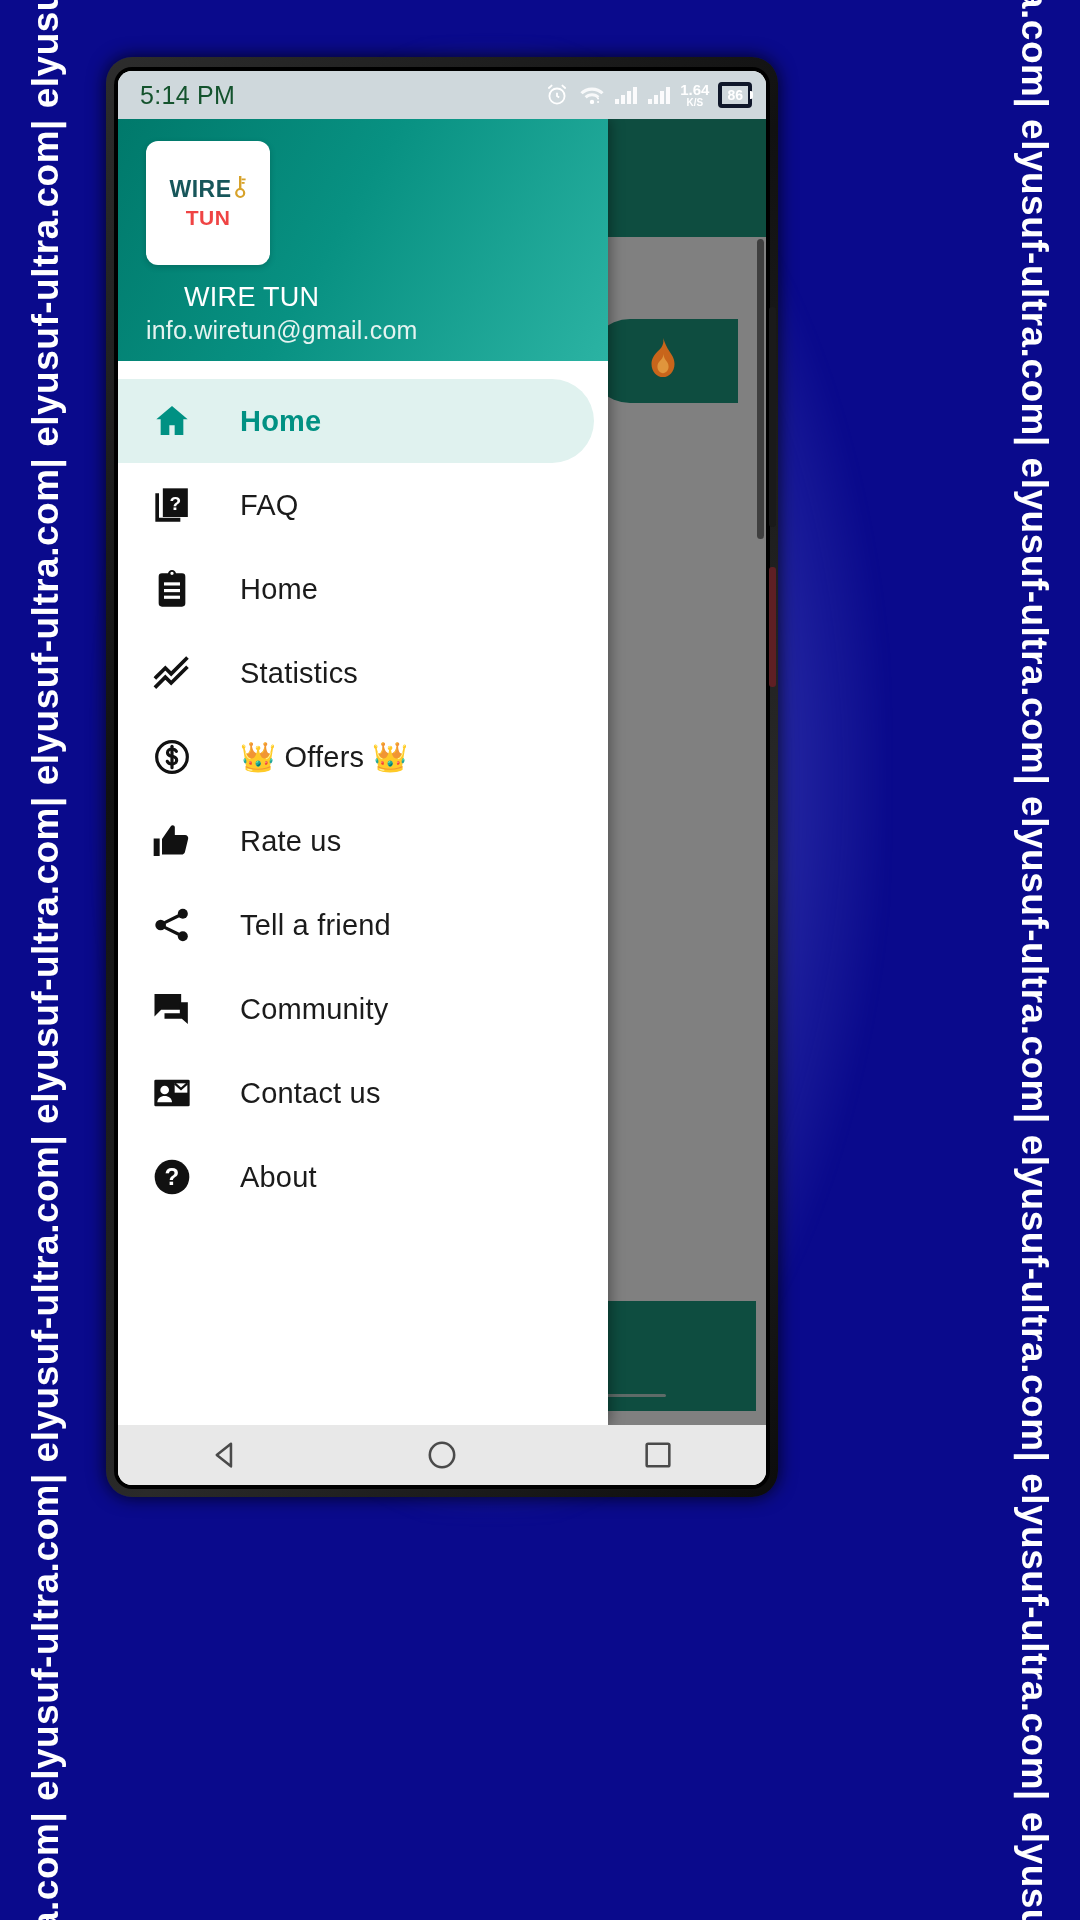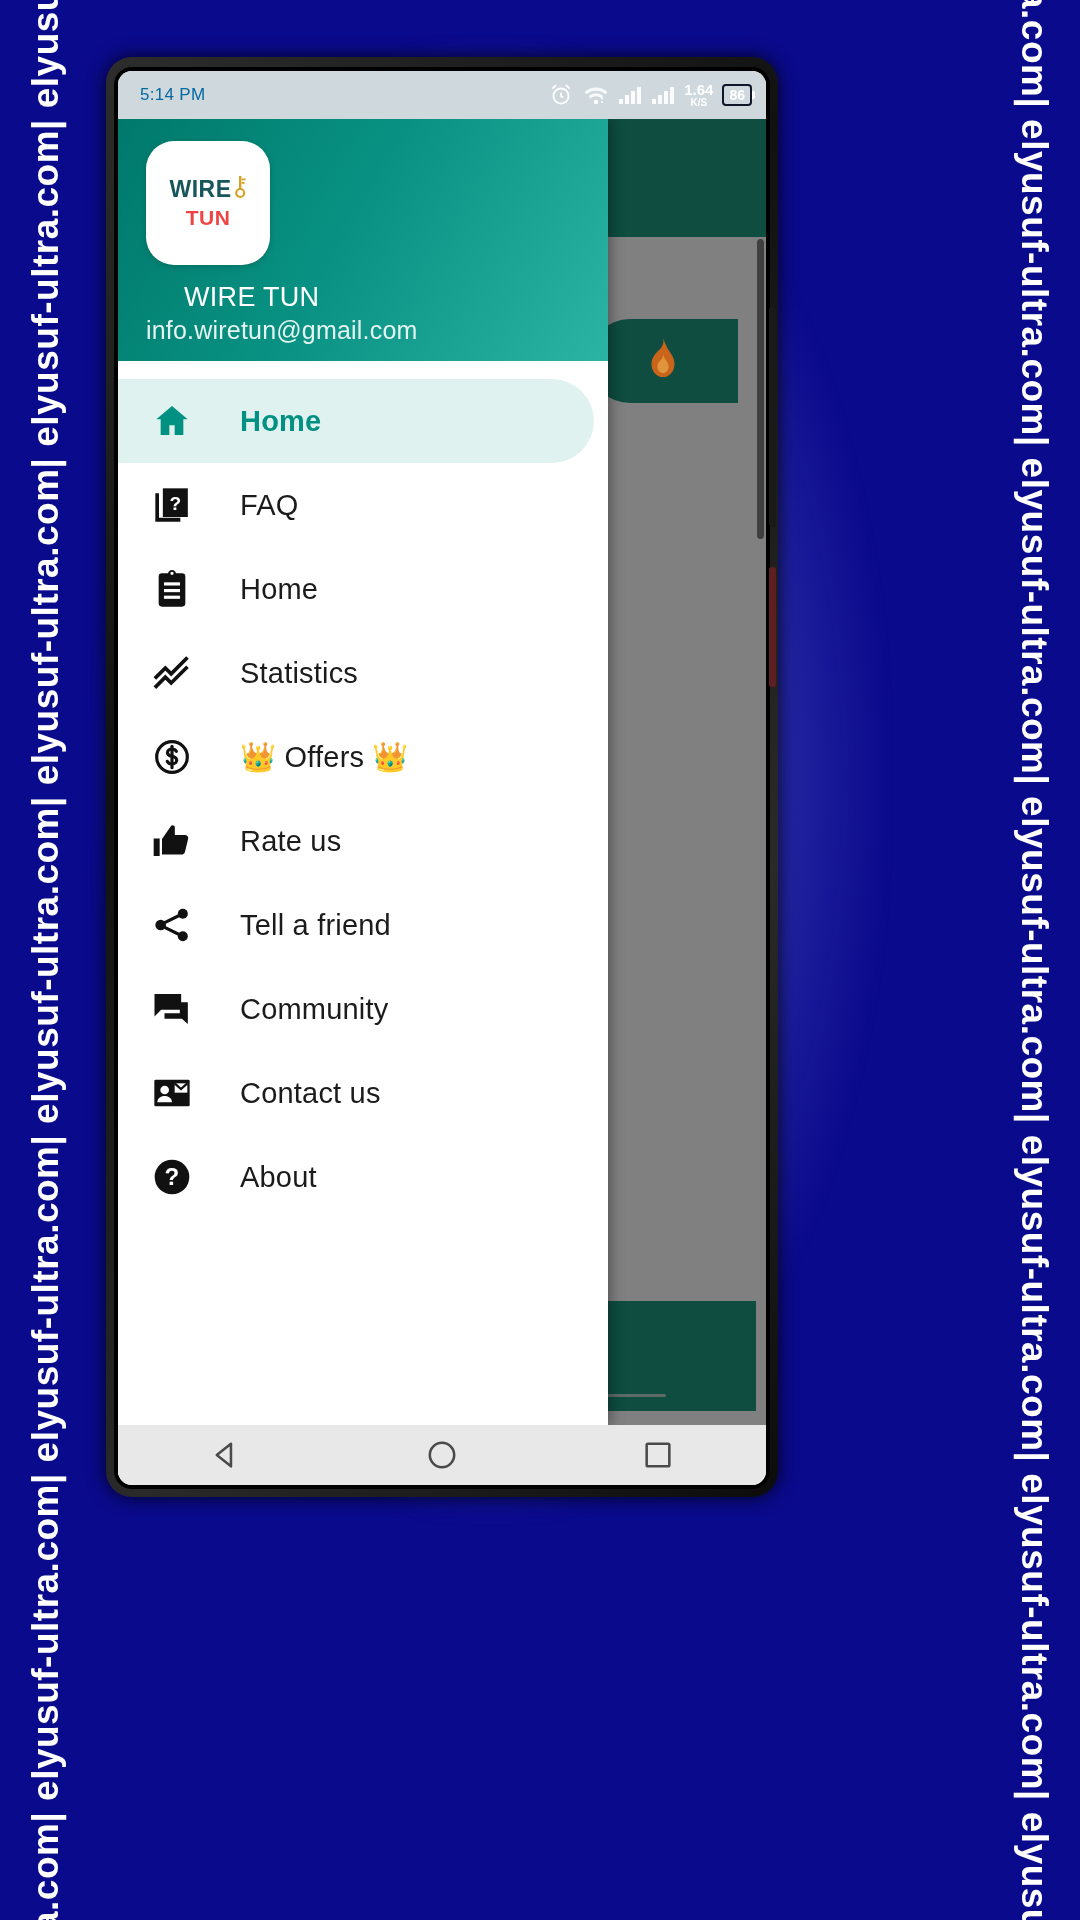--- a/index.html
+++ b/index.html
@@ -64,32 +64,32 @@
     position:relative;
   }
 
   
   .statusbar {
     height:48px; background:#cfd8dc;
     display:flex; align-items:center;
     padding:0 14px 0 22px;
     position:relative; z-index:5;
   }
-  .sb-time { font-size:17px; color:#0369a1; letter-spacing:0.3px; }
+  .sb-time { font-size:25px; color:#14532d; letter-spacing:0.3px; }
   .sb-right { margin-left:auto; display:flex; align-items:center; gap:9px; }
   .sb-icon { display:flex; align-items:center; }
   .sb-icon svg { display:block; }
   .sb-speed {
     color:#ffffff; line-height:1;
     display:flex; flex-direction:column; align-items:center;
     font-size:15px; font-weight:bold;
   }
   .sb-speed .unit { font-size:10px; font-weight:bold; margin-top:1px; }
   .sb-batt {
-    border:2px solid #0f172a; border-radius:4px;
+    border:4px solid #0f172a; border-radius:4px;
     padding:1px 5px; font-size:14px; color:#ffffff; font-weight:bold;
     position:relative;
   }
   .sb-batt:after {
     content:""; position:absolute; right:-5px; top:5px;
     width:3px; height:8px; background:#ffffff; border-radius:0 2px 2px 0;
   }
 
   
   .content-behind {
@@ -131,21 +131,21 @@
   }
   .drawer-header {
     height:242px;
     background:linear-gradient(120deg,#00796b 0%,#089182 45%,#2bb3a3 100%);
     padding:22px 0 0 28px;
     position:relative;
     flex-shrink:0;
   }
   .logo-tile {
     width:124px; height:124px;
-    background:#ffffff; border-radius:28px;
+    background:#ffffff; border-radius:12px;
     display:flex; flex-direction:column;
     align-items:center; justify-content:center;
     box-shadow:0 2px 6px rgba(0,0,0,0.18);
   }
   .logo-line1 {
     display:flex; align-items:flex-start; gap:2px;
     font-size:23px; font-weight:bold; color:#17565a; letter-spacing:0.5px;
     font-family:"Liberation Sans", sans-serif;
   }
   .logo-key { display:block; margin-top:-1px; }

